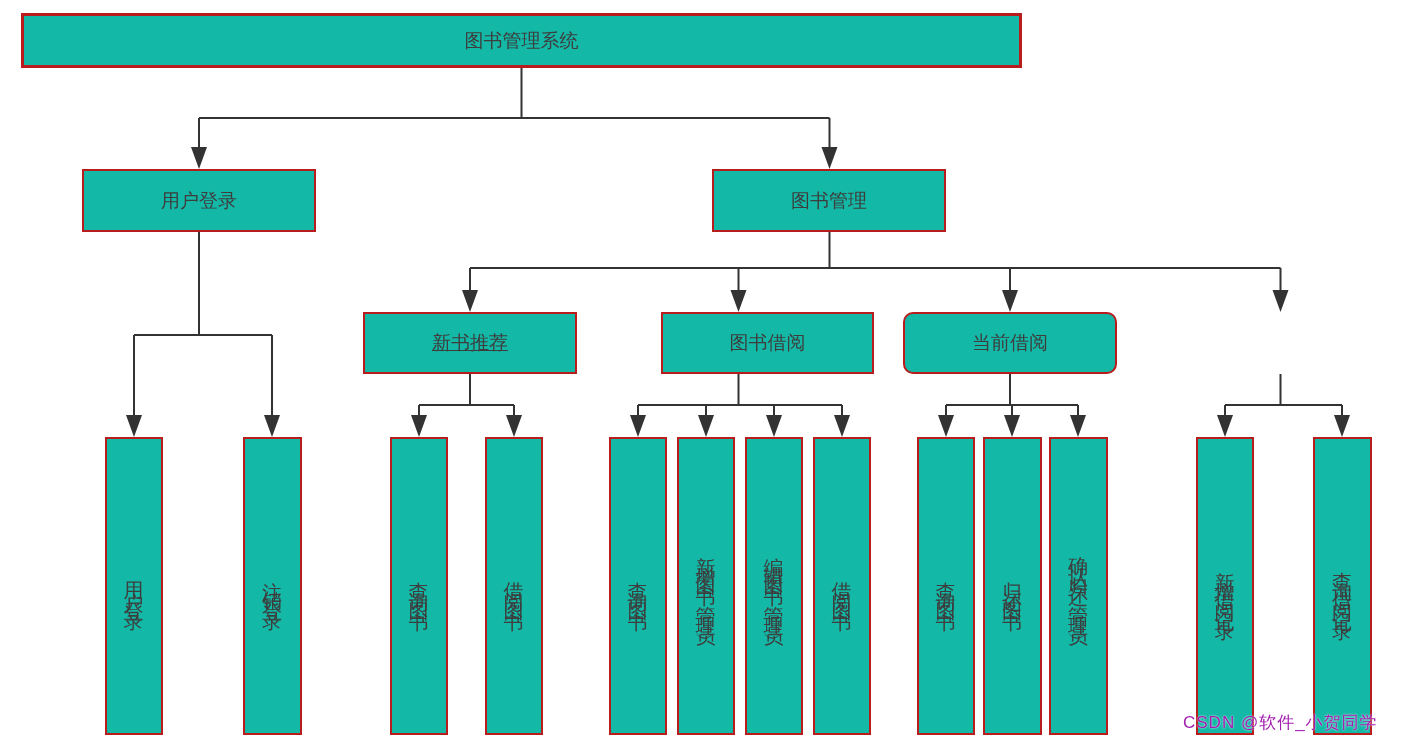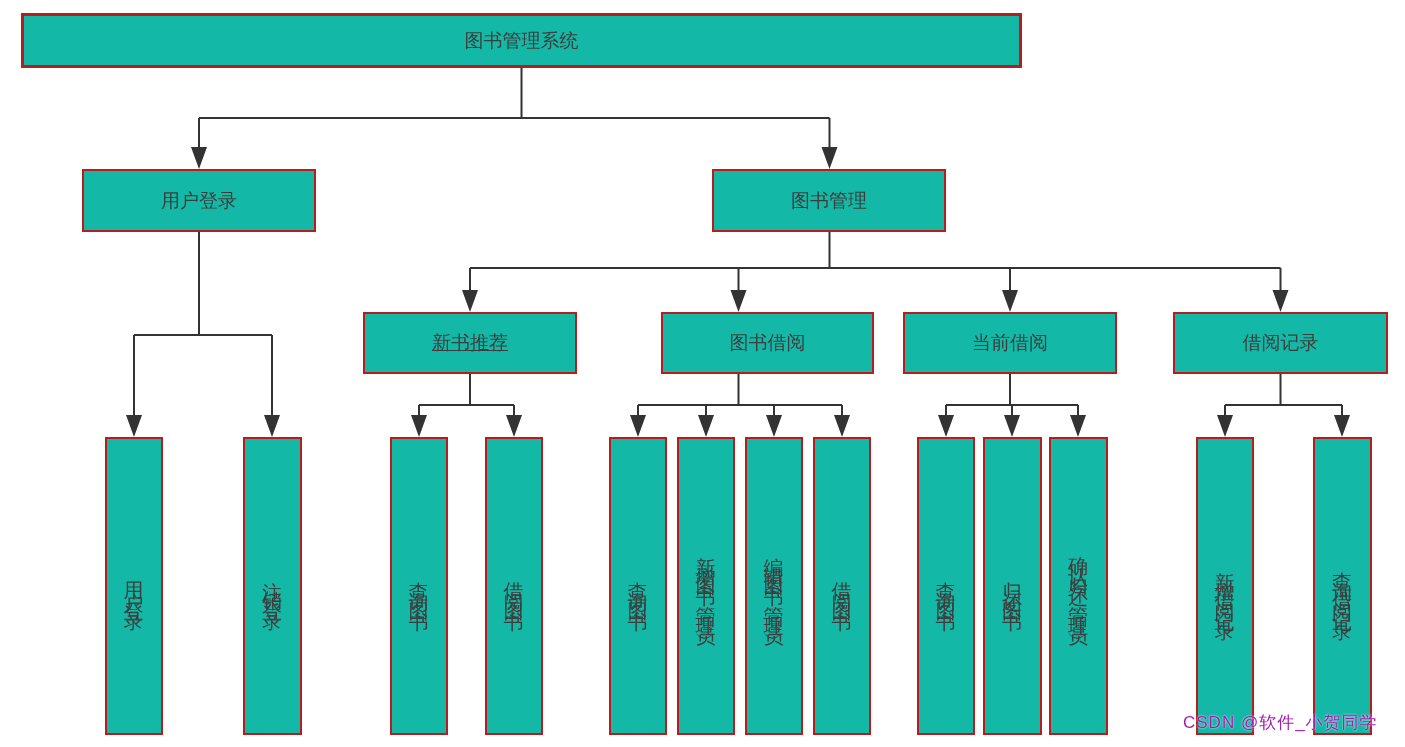--- a/index.html
+++ b/index.html
@@ -111,22 +111,21 @@
          M1342 437 l-8 -22 h16 Z"></path>
   </svg>
 
   <div class="box root-box" style="left:21px; top:13px; width:1001px; height:55px;">图书管理系统</div>
 
   <div class="box branch-box" style="left:82px; top:169px; width:234px; height:63px;">用户登录</div>
   <div class="box branch-box" style="left:712px; top:169px; width:234px; height:63px;">图书管理</div>
 
   <div class="box branch-box" style="left:363px; top:312px; width:214px; height:62px;text-decoration:underline;">新书推荐</div>
   <div class="box branch-box" style="left:632px; top:312px; width:213px; height:62px;margin-left:29px;">图书借阅</div>
-  <div class="box branch-box" style="left:903px; top:312px; width:214px; height:62px;">当前借阅</div>
-  <div class="box branch-box" style="left:1173px; top:312px; width:215px; height:62px;">借阅记录</div>
+  <div class="box branch-box" style="left:903px; top:312px; width:214px; height:62px;border-radius:10px;">当前借阅</div>
 
   <div class="box leaf-box" style="left:105px; top:437px; width:58px; height:298px;">用户登录</div>
   <div class="box leaf-box" style="left:243px; top:437px; width:59px; height:298px;">注销登录</div>
 
   <div class="box leaf-box" style="left:390px; top:437px; width:58px; height:298px;">查询图书</div>
   <div class="box leaf-box" style="left:485px; top:437px; width:58px; height:298px;">借阅图书</div>
 
   <div class="box leaf-box" style="left:609px; top:437px; width:58px; height:298px;">查询图书</div>
   <div class="box leaf-box" style="left:677px; top:437px; width:58px; height:298px;">新增图书（管理员）</div>
   <div class="box leaf-box" style="left:745px; top:437px; width:58px; height:298px;">编辑图书（管理员）</div>

